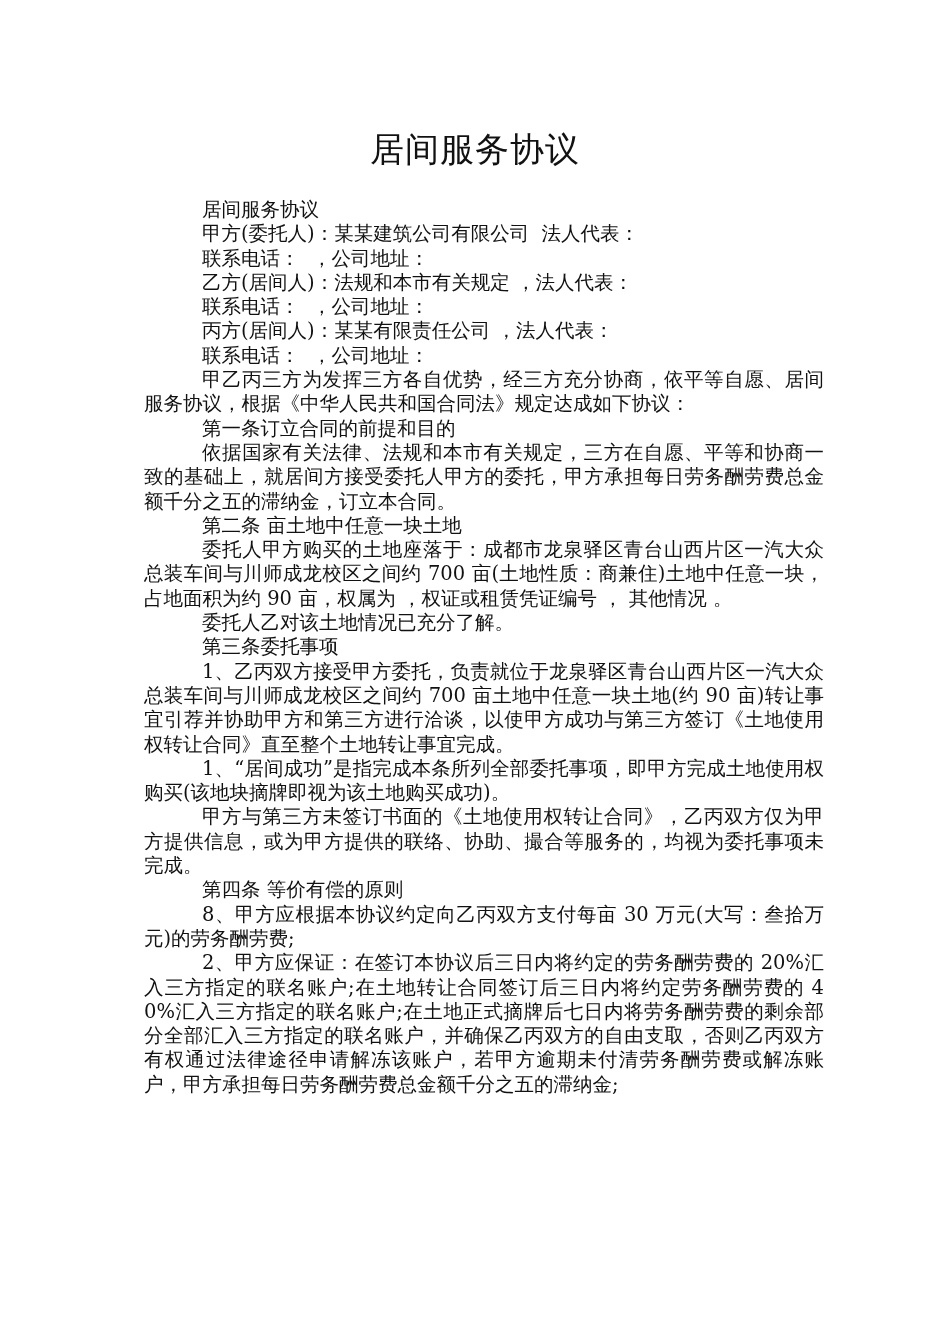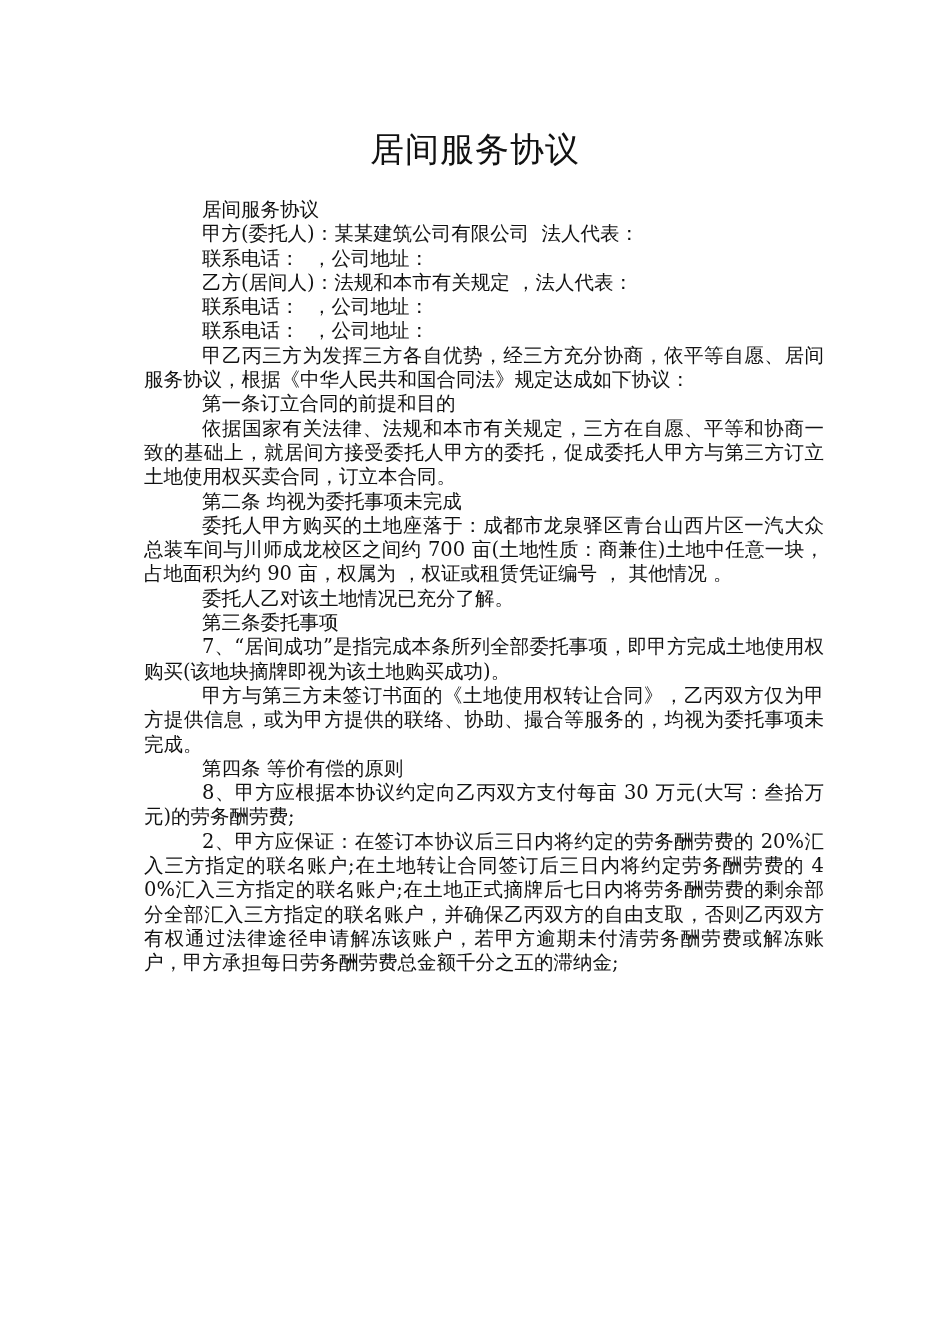--- a/index.html
+++ b/index.html
@@ -55,27 +55,29 @@
 
 <div class="page">
   <h1 class="doc-title">居间服务协议</h1>
 
   <div class="doc-body">
     <p class="para">居间服务协议</p>
     <p class="para">甲方(委托人)：某某建筑公司有限公司  法人代表：</p>
     <p class="para">联系电话：  ，公司地址：</p>
     <p class="para">乙方(居间人)：法规和本市有关规定 ，法人代表：</p>
     <p class="para">联系电话：  ，公司地址：</p>
+    <p class="para">丙方(居间人)：某某有限责任公司 ，法人代表：</p>
     <p class="para">联系电话：  ，公司地址：</p>
     <p class="para">甲乙丙三方为发挥三方各自优势，经三方充分协商，依平等自愿、居间服务协议，根据《中华人民共和国合同法》规定达成如下协议：</p>
     <p class="para">第一条订立合同的前提和目的</p>
-    <p class="para">依据国家有关法律、法规和本市有关规定，三方在自愿、平等和协商一致的基础上，就居间方接受委托人甲方的委托，促成委托人甲方与第三方订立土地使用权买卖合同，订立本合同。</p>
-    <p class="para">第二条 均视为委托事项未完成</p>
+    <p class="para">依据国家有关法律、法规和本市有关规定，三方在自愿、平等和协商一致的基础上，就居间方接受委托人甲方的委托，甲方承担每日劳务酬劳费总金额千分之五的滞纳金，订立本合同。</p>
+    <p class="para">第二条 亩土地中任意一块土地</p>
     <p class="para">委托人甲方购买的土地座落于：成都市龙泉驿区青台山西片区一汽大众总装车间与川师成龙校区之间约 700 亩(土地性质：商兼住)土地中任意一块，占地面积为约 90 亩，权属为 ，权证或租赁凭证编号 ， 其他情况 。</p>
     <p class="para">委托人乙对该土地情况已充分了解。</p>
     <p class="para">第三条委托事项</p>
-    <p class="para">7、“居间成功”是指完成本条所列全部委托事项，即甲方完成土地使用权购买(该地块摘牌即视为该土地购买成功)。</p>
+    <p class="para">1、乙丙双方接受甲方委托，负责就位于龙泉驿区青台山西片区一汽大众总装车间与川师成龙校区之间约 700 亩土地中任意一块土地(约 90 亩)转让事宜引荐并协助甲方和第三方进行洽谈，以使甲方成功与第三方签订《土地使用权转让合同》直至整个土地转让事宜完成。</p>
+    <p class="para">1、“居间成功”是指完成本条所列全部委托事项，即甲方完成土地使用权购买(该地块摘牌即视为该土地购买成功)。</p>
     <p class="para">甲方与第三方未签订书面的《土地使用权转让合同》，乙丙双方仅为甲方提供信息，或为甲方提供的联络、协助、撮合等服务的，均视为委托事项未完成。</p>
     <p class="para">第四条 等价有偿的原则</p>
     <p class="para">8、甲方应根据本协议约定向乙丙双方支付每亩 30 万元(大写：叁拾万元)的劳务酬劳费;</p>
     <p class="para">2、甲方应保证：在签订本协议后三日内将约定的劳务酬劳费的 20%汇入三方指定的联名账户;在土地转让合同签订后三日内将约定劳务酬劳费的 40%汇入三方指定的联名账户;在土地正式摘牌后七日内将劳务酬劳费的剩余部分全部汇入三方指定的联名账户，并确保乙丙双方的自由支取，否则乙丙双方有权通过法律途径申请解冻该账户，若甲方逾期未付清劳务酬劳费或解冻账户，甲方承担每日劳务酬劳费总金额千分之五的滞纳金;</p>
   </div>
 </div>
 
 </body></html>

